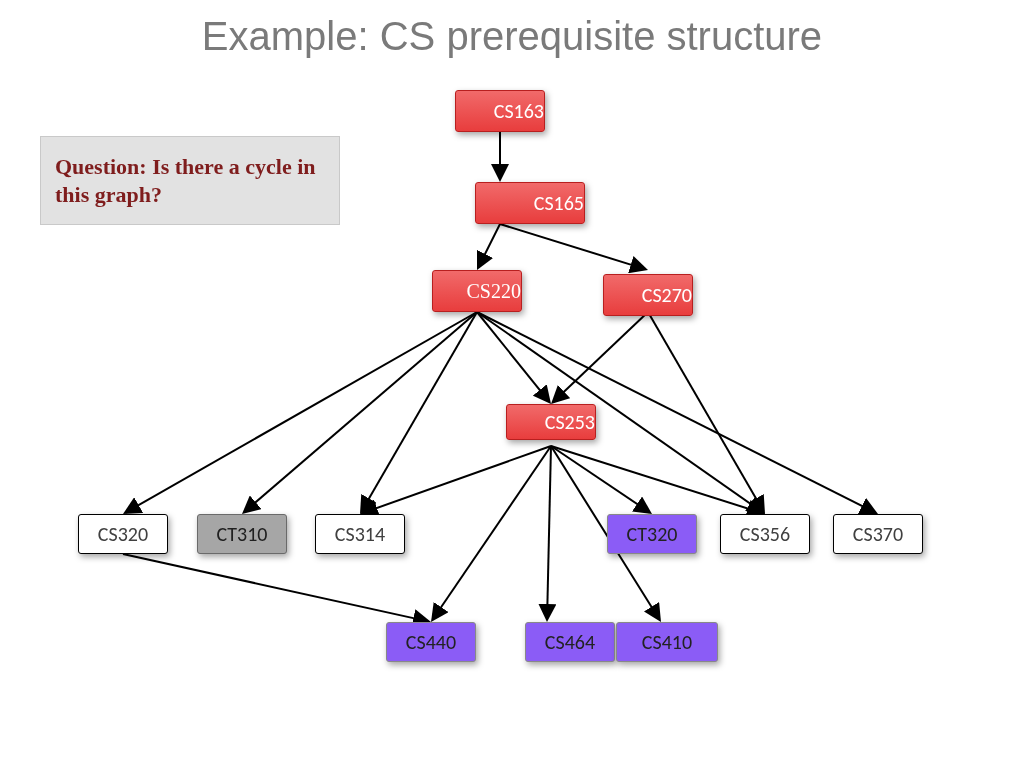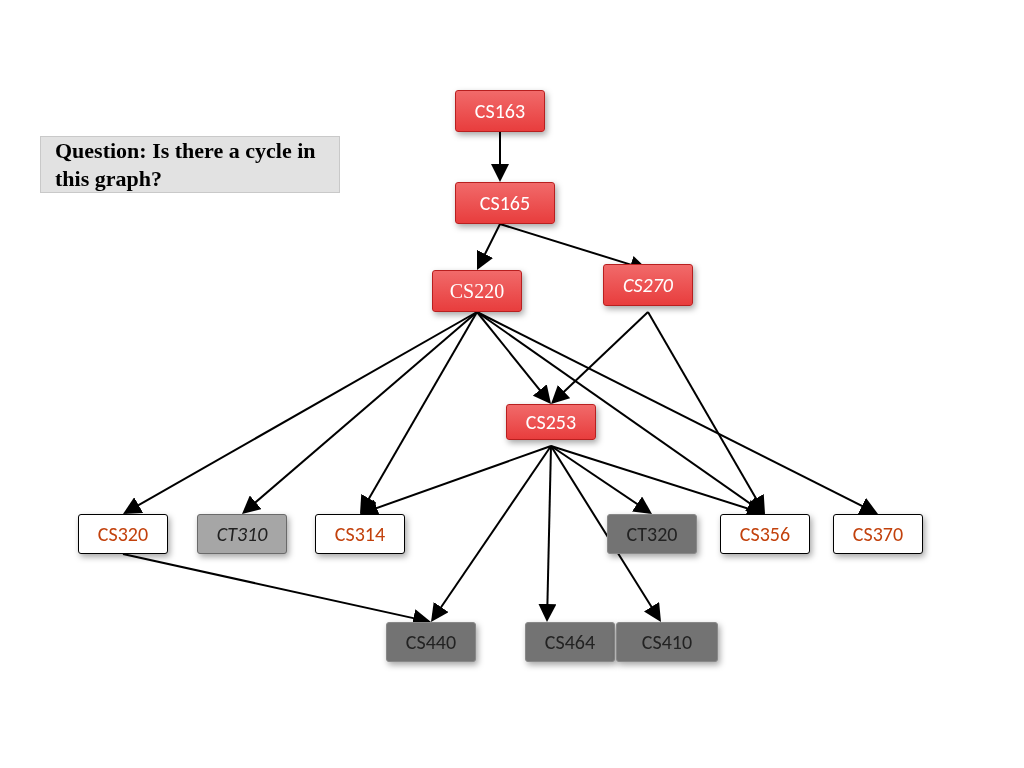--- a/index.html
+++ b/index.html
@@ -24,76 +24,77 @@
     text-align: center;
     font-size: 40px;
     color: #7a7a7a;
     font-weight: 400;
   }
   .question {
     position: absolute;
     left: 40px;
     top: 136px;
     width: 300px;
-    padding: 0 14px;
+    padding: 16px 14px;
     background: #e2e2e2;
     border: 1px solid #c9c9c9;
     font-family: "Comic Sans MS", cursive;
     font-weight: bold;
     font-size: 22px;
-    color: #000000;
+    color: #7f1d1d;
     line-height: 1.25;
     box-sizing: border-box;
   }
   .node {
     position: absolute;
     box-sizing: border-box;
     text-align: center;
     display: flex;
     align-items: center;
     justify-content: center;
     font-family: Calibri, Arial, sans-serif;
     font-size: 20px;
     border-radius: 3px;
     box-shadow: 2px 3px 6px rgba(0,0,0,0.35);
     border: 1.5px solid;
   }
   .node.red {
     background: linear-gradient(#f16a6a, #e83d3d);
     border-color: #b81f1f;
     color: #ffffff;
+    justify-content: flex-end;
   }
   .node.white {
     background: #ffffff;
     border-color: #000000;
-    color: #c2410c;
+    color: #404040;
   }
   .node.lightgray {
-    background: #737373;
+    background: #8b5cf6;
     border-color: #888888;
     color: #222;
   }
   .node.darkgray {
     background: #a6a6a6;
     border-color: #6a6a6a;
     color: #202020;
-    font-style: italic;
   }
   svg.edges {
     position: absolute;
     left: 0; top: 0;
     width: 1024px;
     height: 768px;
     pointer-events: none;
   }
 </style>
 </head>
 <body>
 
 <div class="stage">
+  <div class="title">Example: CS prerequisite structure</div>
   <div class="question">Question: Is there a cycle in this graph?</div>
   <svg class="edges">
     <defs>
       <marker id="arrow" viewBox="0 0 12 12" refX="10" refY="6" markerWidth="9" markerHeight="9" orient="auto-start-reverse">
         <path d="M 0 0 L 12 6 L 0 12 z" fill="#000"></path>
       </marker>
     </defs>
     <g id="edge-group">
         <line x1="500" y1="132" x2="500" y2="179" stroke="#000" stroke-width="2" marker-end="url(#arrow)"></line>
         <line x1="500" y1="224" x2="478.34164078649985" y2="267.31671842700024" stroke="#000" stroke-width="2" marker-end="url(#arrow)"></line>
@@ -112,27 +113,27 @@
         <line x1="551" y1="446" x2="432.69001047392453" y2="619.5213179715773" stroke="#000" stroke-width="2" marker-end="url(#arrow)"></line>
         <line x1="551" y1="446" x2="547.0681642160599" y2="619.0007744933652" stroke="#000" stroke-width="2" marker-end="url(#arrow)"></line>
         <line x1="551" y1="446" x2="659.4100031799904" y2="619.4560050879847" stroke="#000" stroke-width="2" marker-end="url(#arrow)"></line>
         <line x1="123" y1="554" x2="428.0705464169453" y2="621.3532375206242" stroke="#000" stroke-width="2" marker-end="url(#arrow)"></line>
       </g>
   </svg>
   <div id="node-layer">
       <div class="node red" style="left: 455px; top: 90px; width: 90px; height: 42px;">
         <span>CS163</span>
       </div>
-      <div class="node red" style="left: 455px; top: 182px; width: 100px; height: 42px;">
+      <div class="node red" style="left: 475px; top: 182px; width: 110px; height: 42px;">
         <span>CS165</span>
       </div>
       <div class="node red" style="left: 432px; top: 270px; width: 90px; height: 42px; font-family: Liberation Serif, serif;">
         <span>CS220</span>
       </div>
-      <div class="node red" style="left: 603px; top: 264px; width: 90px; height: 42px; font-style: italic;">
+      <div class="node red" style="left: 603px; top: 274px; width: 90px; height: 42px;">
         <span>CS270</span>
       </div>
       <div class="node red" style="left: 506px; top: 404px; width: 90px; height: 36px;">
         <span>CS253</span>
       </div>
       <div class="node white" style="left: 78px; top: 514px; width: 90px; height: 40px;">
         <span>CS320</span>
       </div>
       <div class="node darkgray" style="left: 197px; top: 514px; width: 90px; height: 40px;">
         <span>CT310</span>

